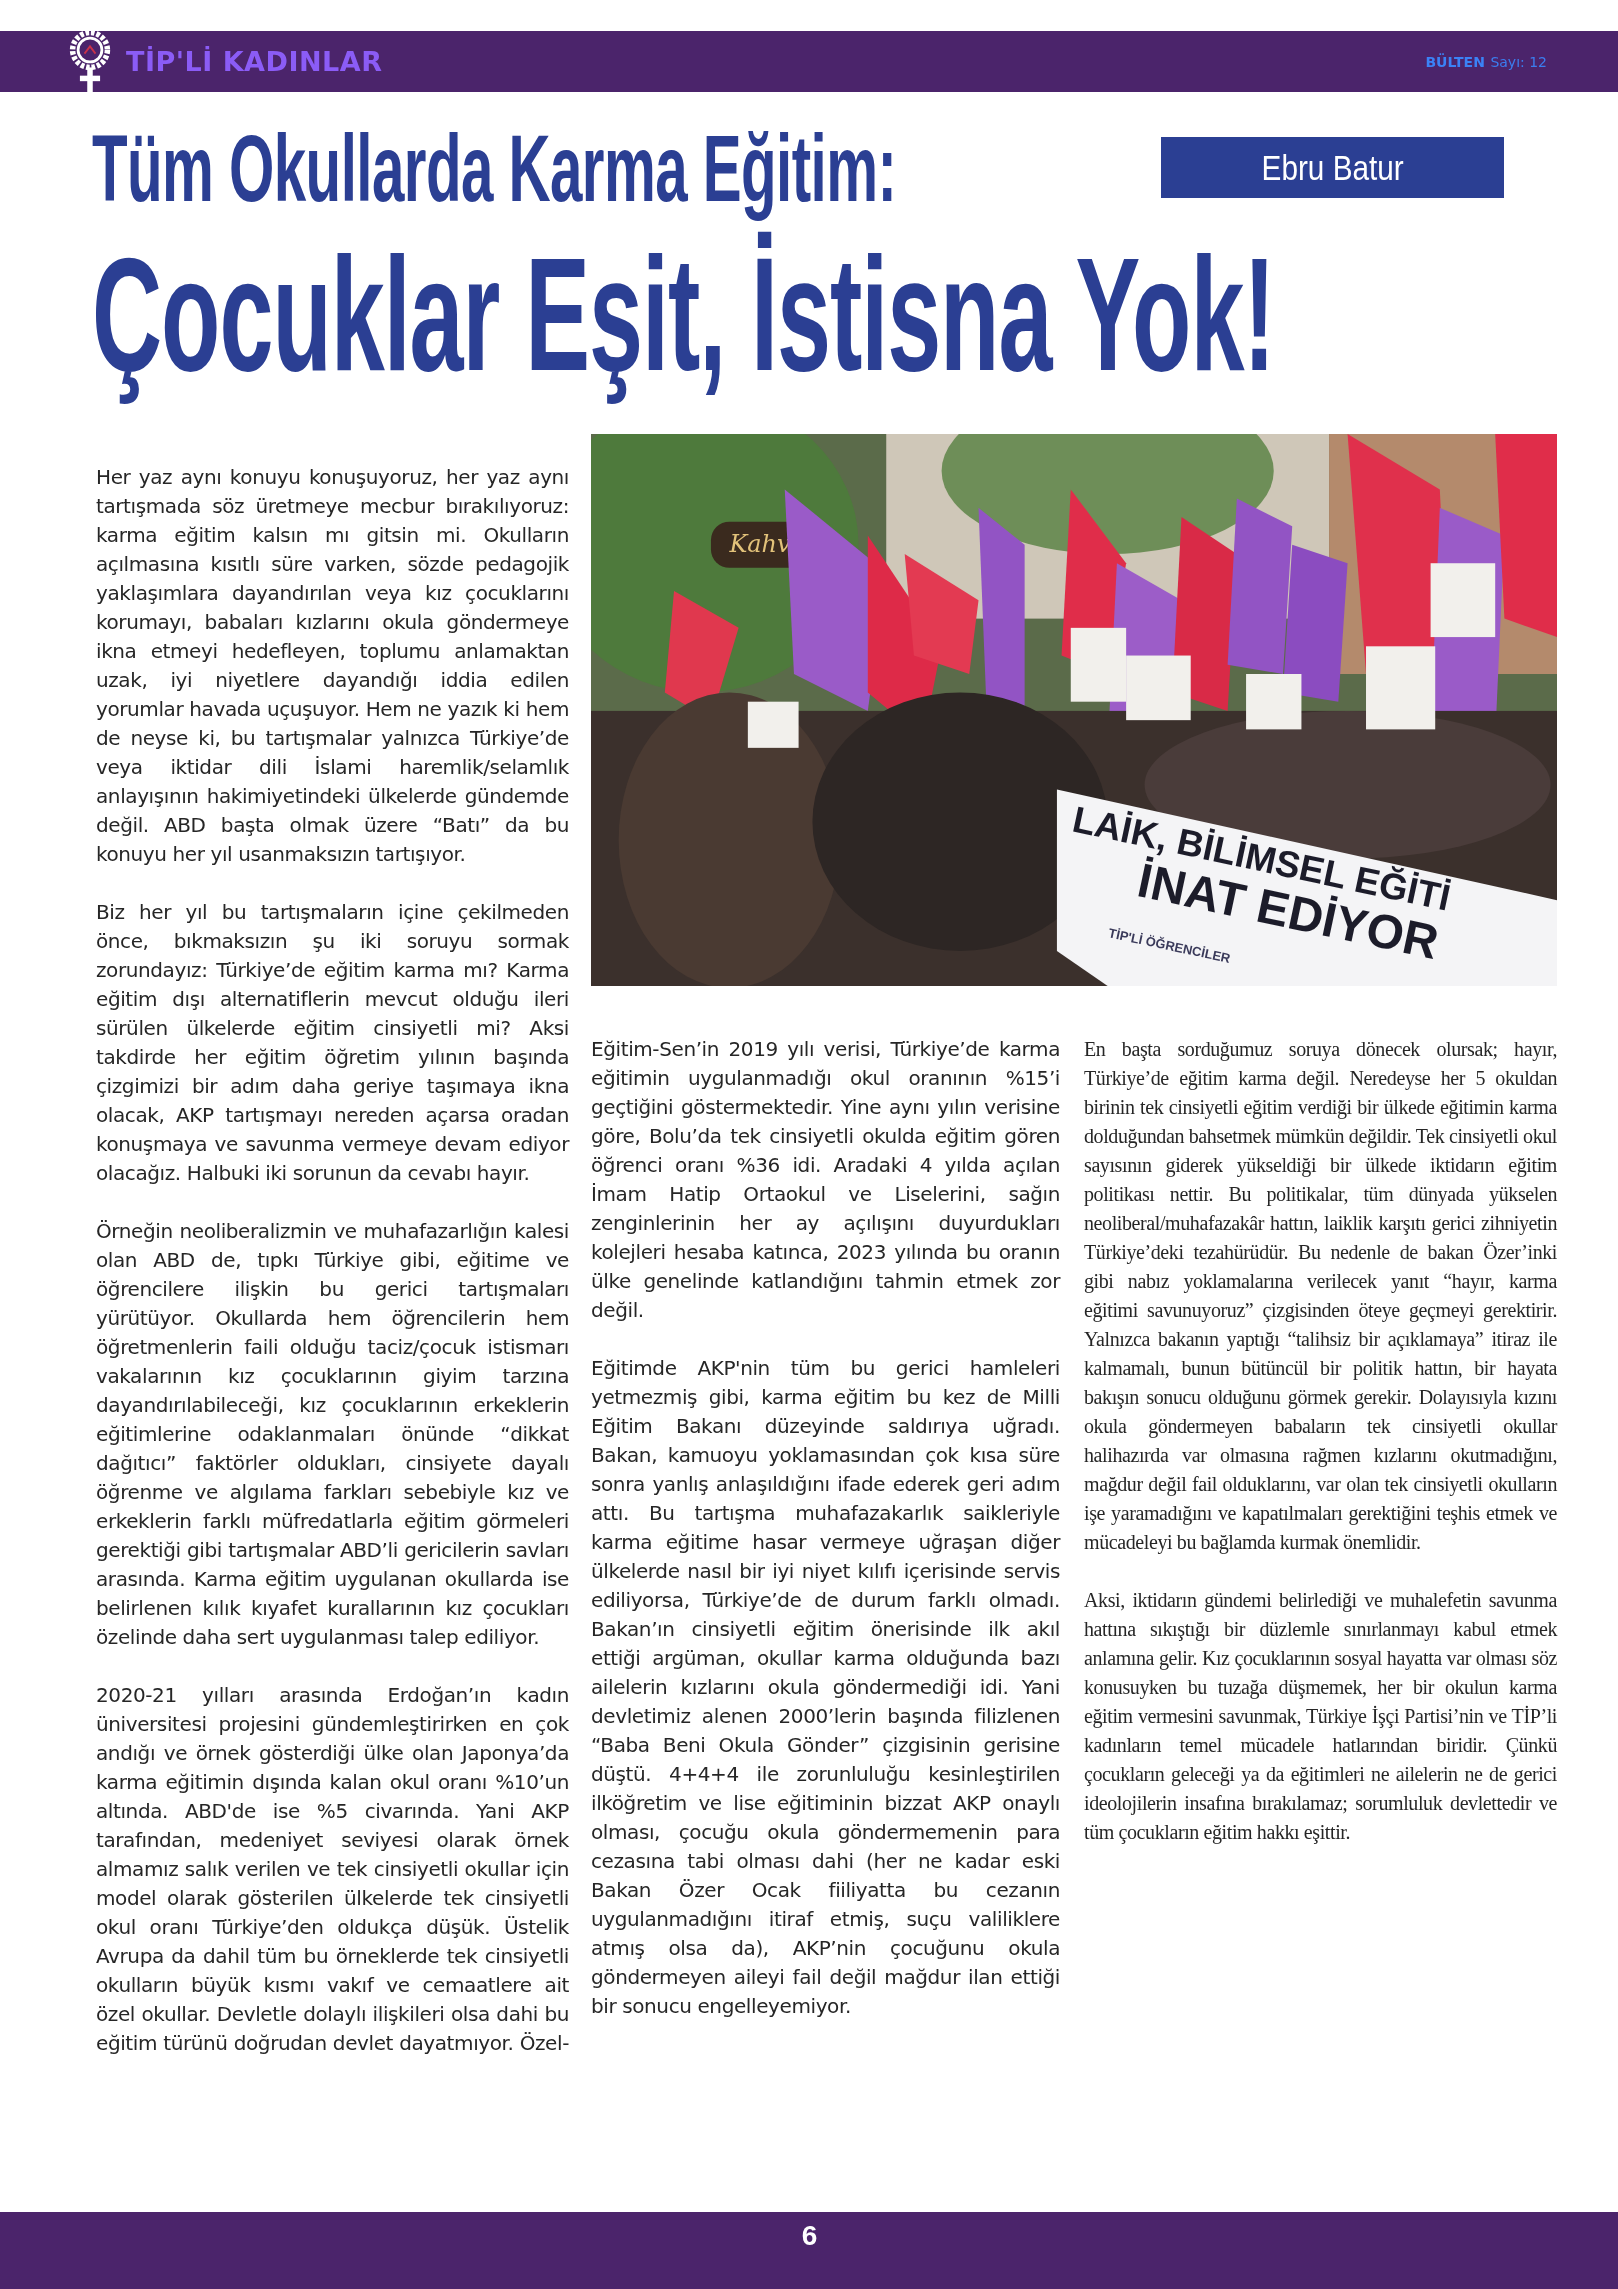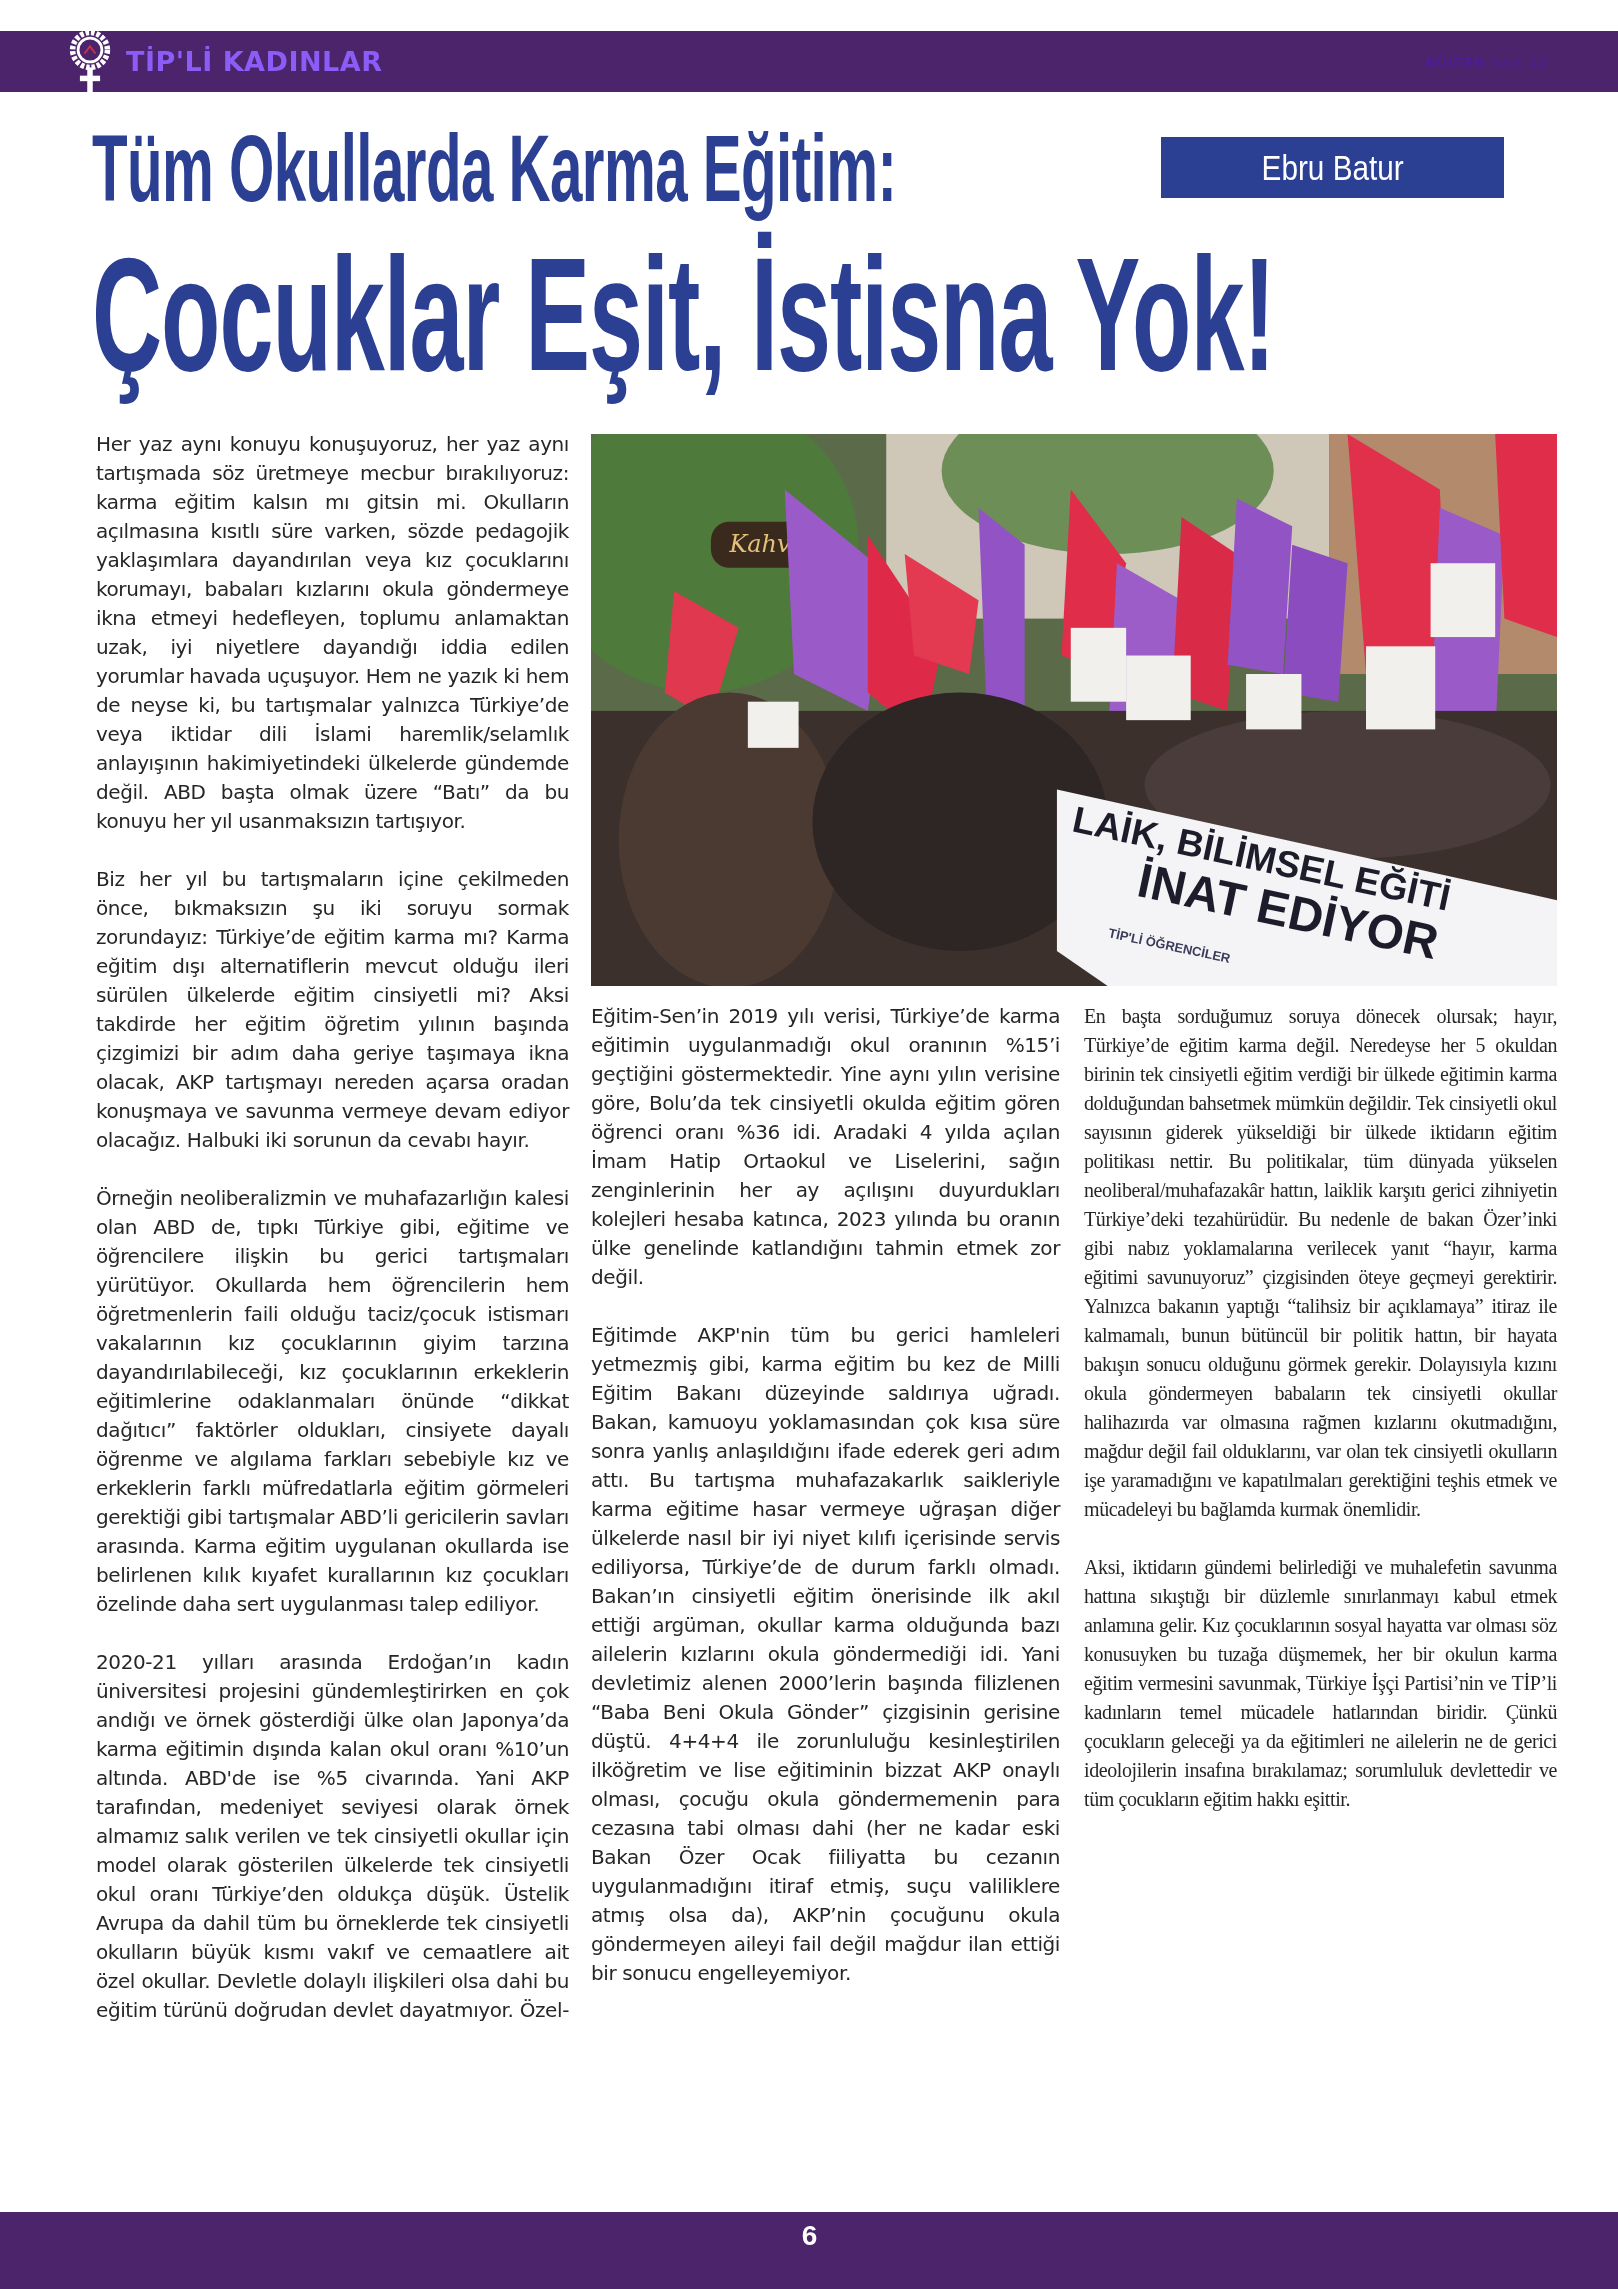--- a/index.html
+++ b/index.html
@@ -13,21 +13,21 @@
     background: var(--purple);
   }
   .logo {
     position: absolute; left: 66px; top: 28px; width: 48px; height: 66px;
   }
   .brand {
     position: absolute; left: 126px; top: 46px; color: #8b5cf6;
     font-family: "DejaVu Sans", sans-serif; font-weight: bold; font-size: 27px; letter-spacing: 0.5px;
   }
   .bulten {
-    position: absolute; right: 72px; top: 54px; color: #4c1d95; font-size: 14px;
+    position: absolute; right: 72px; top: 54px; color: #3b82f6; font-size: 14px;
   }
   .bulten b { font-weight: bold; margin-right: 5.5px; }
   .bulten span.issue { font-weight: normal; opacity: 0.95; }
 
   .title1 {
     position: absolute; left: 92px; top: 122px;
     font-family: "Liberation Sans", sans-serif; font-weight: bold;
     color: var(--blue); font-size: 94px; line-height: 1;
     transform: scaleX(0.62); transform-origin: left top; white-space: nowrap; letter-spacing: -0.9px;
   }
@@ -39,21 +39,21 @@
   }
   .author {
     position: absolute; left: 1161px; top: 137px; width: 343px; height: 61px;
     background: var(--blue); color: #fff; display: flex; align-items: center; justify-content: center;
     font-family: "Liberation Sans", sans-serif; font-size: 35px;
   }
   .author span { display: inline-block; transform: scaleX(0.85); }
 
   .col {
     position: absolute; font-family: "DejaVu Sans", sans-serif; font-size: 20px;
-    line-height: 29px; color: #262626; text-align: justify; letter-spacing: -0.4px;
+    line-height: 29px; color: #262626; text-align: justify; letter-spacing: -0.4px; margin-top: 33px;
   }
   .col p { margin: 0 0 29px 0; hyphens: auto; }
   .col1 { left: 96px; top: 430px; width: 473px; }
   .col2 { left: 591px; top: 1002px; width: 469px; }
   .col3 { left: 1084px; top: 1002px; width: 473px; font-family: Liberation Serif, serif; }
 
   .photo {
     position: absolute; left: 591px; top: 434px; width: 966px; height: 552px; overflow: hidden;
     background: linear-gradient(180deg, #6f8a5a 0%, #8fa06b 18%, #a8926f 35%, #4e3f3a 60%, #2e2826 100%);
   }

